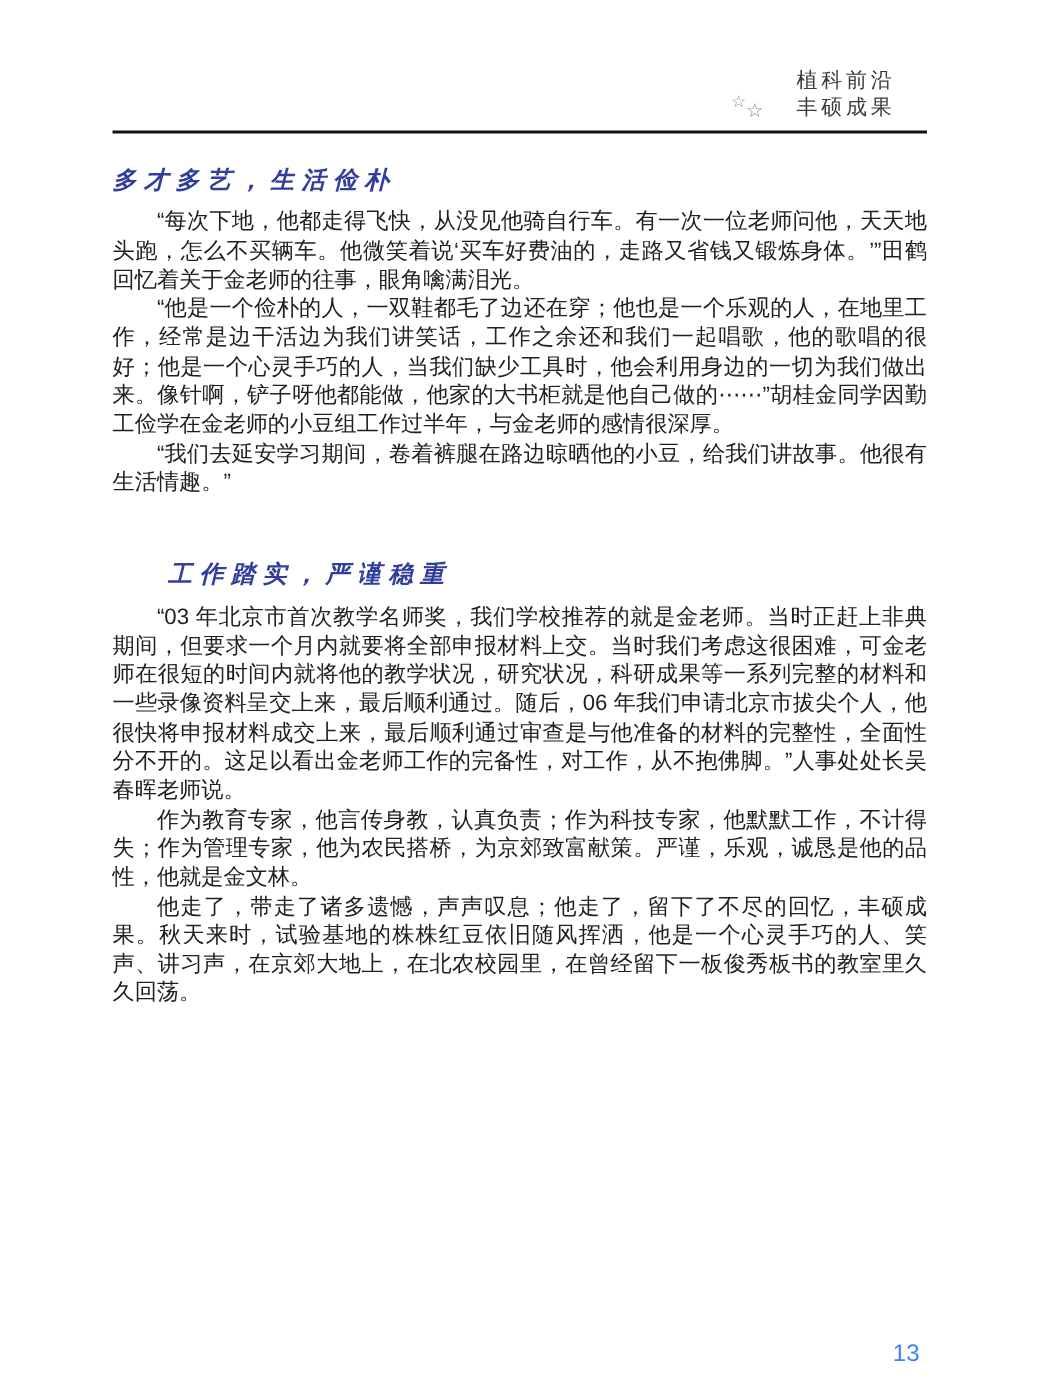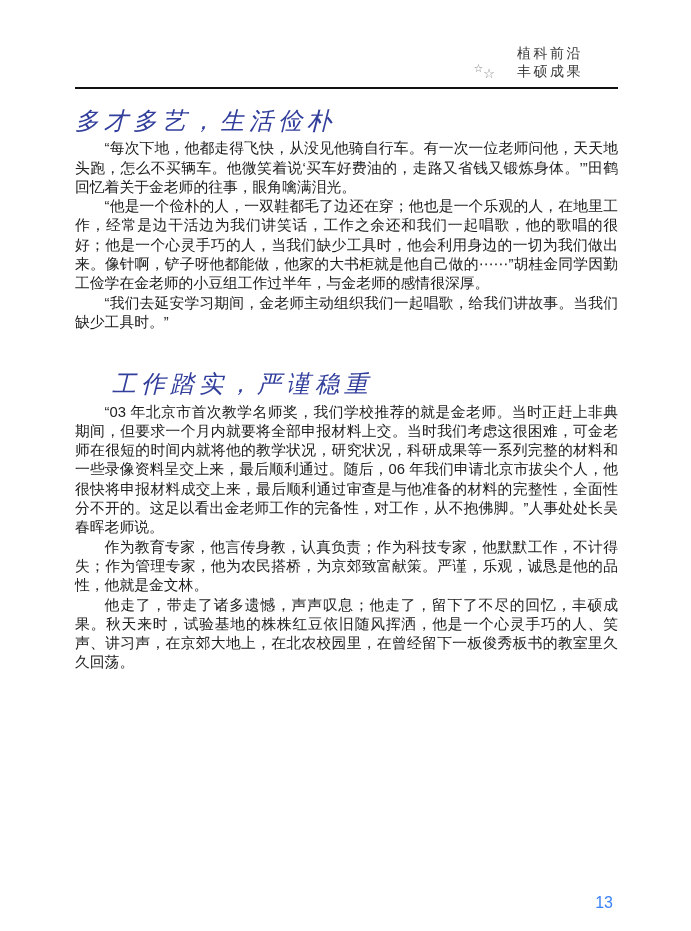--- a/index.html
+++ b/index.html
@@ -7,21 +7,21 @@
     position: relative;
     width: 691px;
     height: 931px;
     background: #ffffff;
     font-family: "Liberation Sans", sans-serif;
     overflow: hidden;
   }
   .header {
     position: absolute;
     top: 44px;
-    right: 108px;
+    right: 94px;
     text-align: right;
     color: #3a3a3a;
     font-size: 14px;
     letter-spacing: 2.5px;
     line-height: 18px;
   }
   .header-line2 {
     display: flex;
     align-items: center;
     justify-content: flex-end;
@@ -60,22 +60,22 @@
     line-height: 19.3px;
     text-align: justify;
   }
   .para {
     margin: 0;
     text-indent: 2em;
   }
   .heading {
     margin: 26px 0 9px 0;
     color: #323e9b;
-    font-size: 24px;
-    font-weight: normal;
+    font-size: 16px;
+    font-weight: bold;
     font-style: italic;
     letter-spacing: 5px;
     text-indent: 0;
   }
   .heading.mt-lg {
     margin-top: 42px;
     margin-left: 37px;
   }
   .page-number {
     position: absolute;
@@ -98,21 +98,21 @@
       <span class="header-line2-text">丰硕成果</span>
     </div>
   </div>
 
   <div class="rule"></div>
 
   <div class="content">
     <h2 class="heading">多才多艺，生活俭朴</h2>
     <p class="para">“每次下地，他都走得飞快，从没见他骑自行车。有一次一位老师问他，天天地头跑，怎么不买辆车。他微笑着说‘买车好费油的，走路又省钱又锻炼身体。’”田鹤回忆着关于金老师的往事，眼角噙满泪光。</p>
     <p class="para">“他是一个俭朴的人，一双鞋都毛了边还在穿；他也是一个乐观的人，在地里工作，经常是边干活边为我们讲笑话，工作之余还和我们一起唱歌，他的歌唱的很好；他是一个心灵手巧的人，当我们缺少工具时，他会利用身边的一切为我们做出来。像针啊，铲子呀他都能做，他家的大书柜就是他自己做的⋯⋯”胡桂金同学因勤工俭学在金老师的小豆组工作过半年，与金老师的感情很深厚。</p>
-    <p class="para">“我们去延安学习期间，金老师主动组织我们一起唱歌，给我们讲故事。当我们缺少工具时。”</p>
+    <p class="para">“我们去延安学习期间，卷着裤腿在路边晾晒他的小豆，给我们讲故事。他很有生活情趣。”</p>
     <h2 class="heading mt-lg">工作踏实，严谨稳重</h2>
     <p class="para">“03 年北京市首次教学名师奖，我们学校推荐的就是金老师。当时正赶上非典期间，但要求一个月内就要将全部申报材料上交。当时我们考虑这很困难，可金老师在很短的时间内就将他的教学状况，研究状况，科研成果等一系列完整的材料和一些录像资料呈交上来，最后顺利通过。随后，06 年我们申请北京市拔尖个人，他很快将申报材料成交上来，最后顺利通过审查是与他准备的材料的完整性，全面性分不开的。这足以看出金老师工作的完备性，对工作，从不抱佛脚。”人事处处长吴春晖老师说。</p>
     <p class="para">作为教育专家，他言传身教，认真负责；作为科技专家，他默默工作，不计得失；作为管理专家，他为农民搭桥，为京郊致富献策。严谨，乐观，诚恳是他的品性，他就是金文林。</p>
     <p class="para">他走了，带走了诸多遗憾，声声叹息；他走了，留下了不尽的回忆，丰硕成果。秋天来时，试验基地的株株红豆依旧随风挥洒，他是一个心灵手巧的人、笑声、讲习声，在京郊大地上，在北农校园里，在曾经留下一板俊秀板书的教室里久久回荡。</p>
   </div>
 
   <div class="page-number">13</div>
 
 </div>
 

